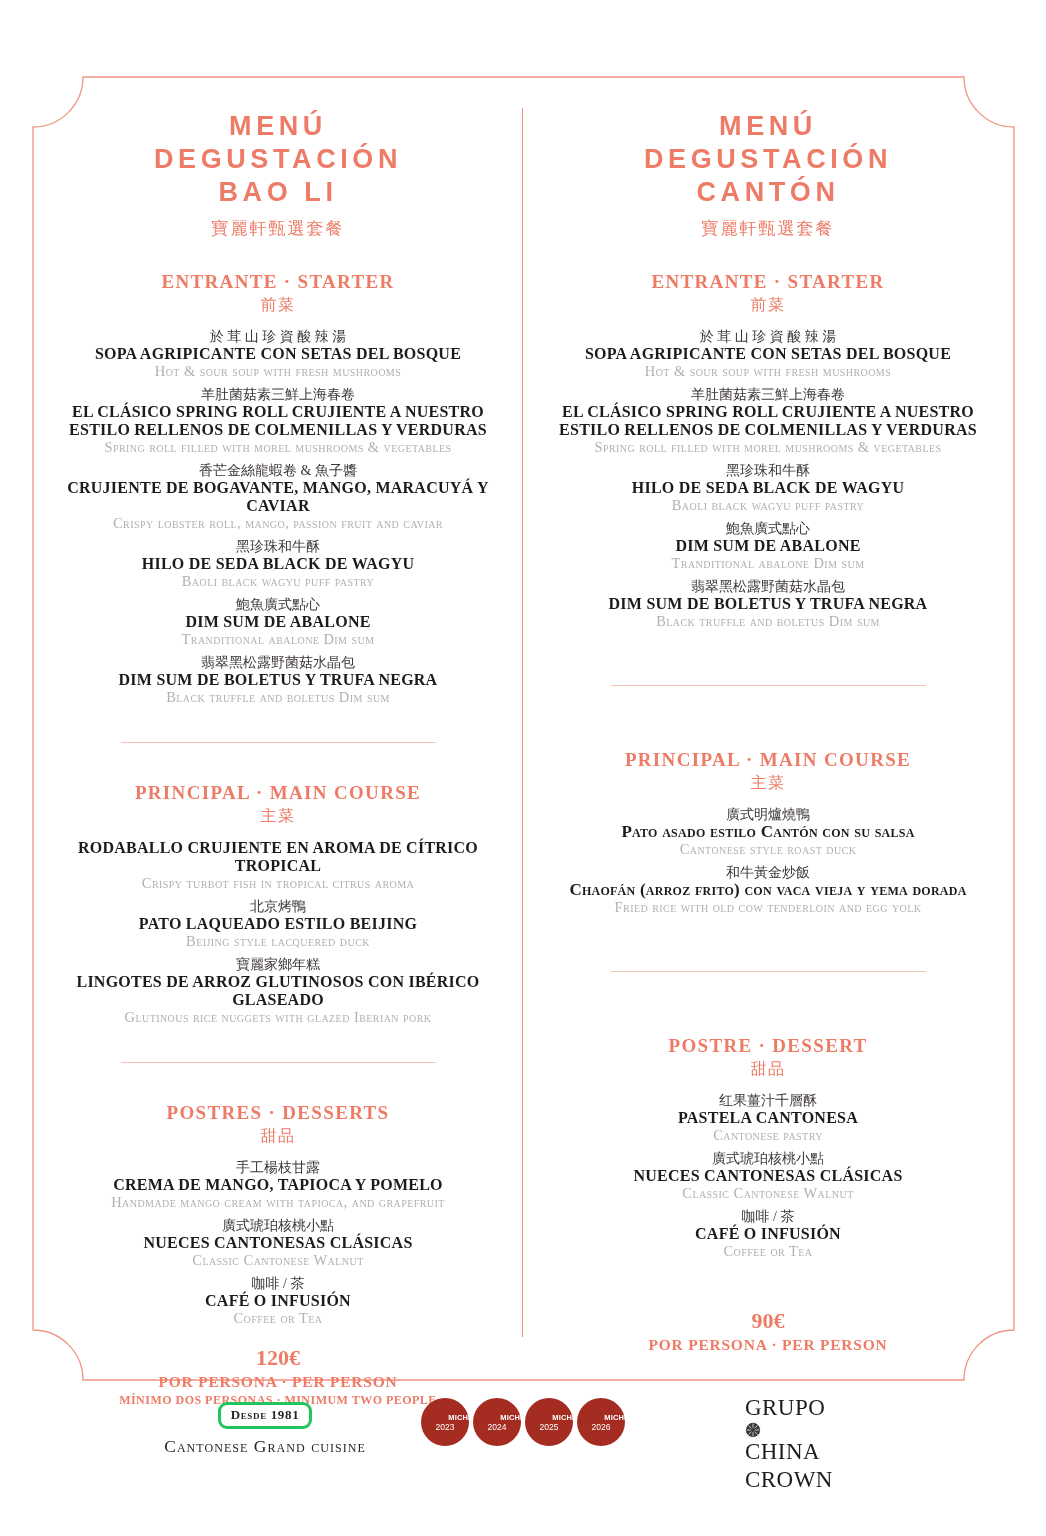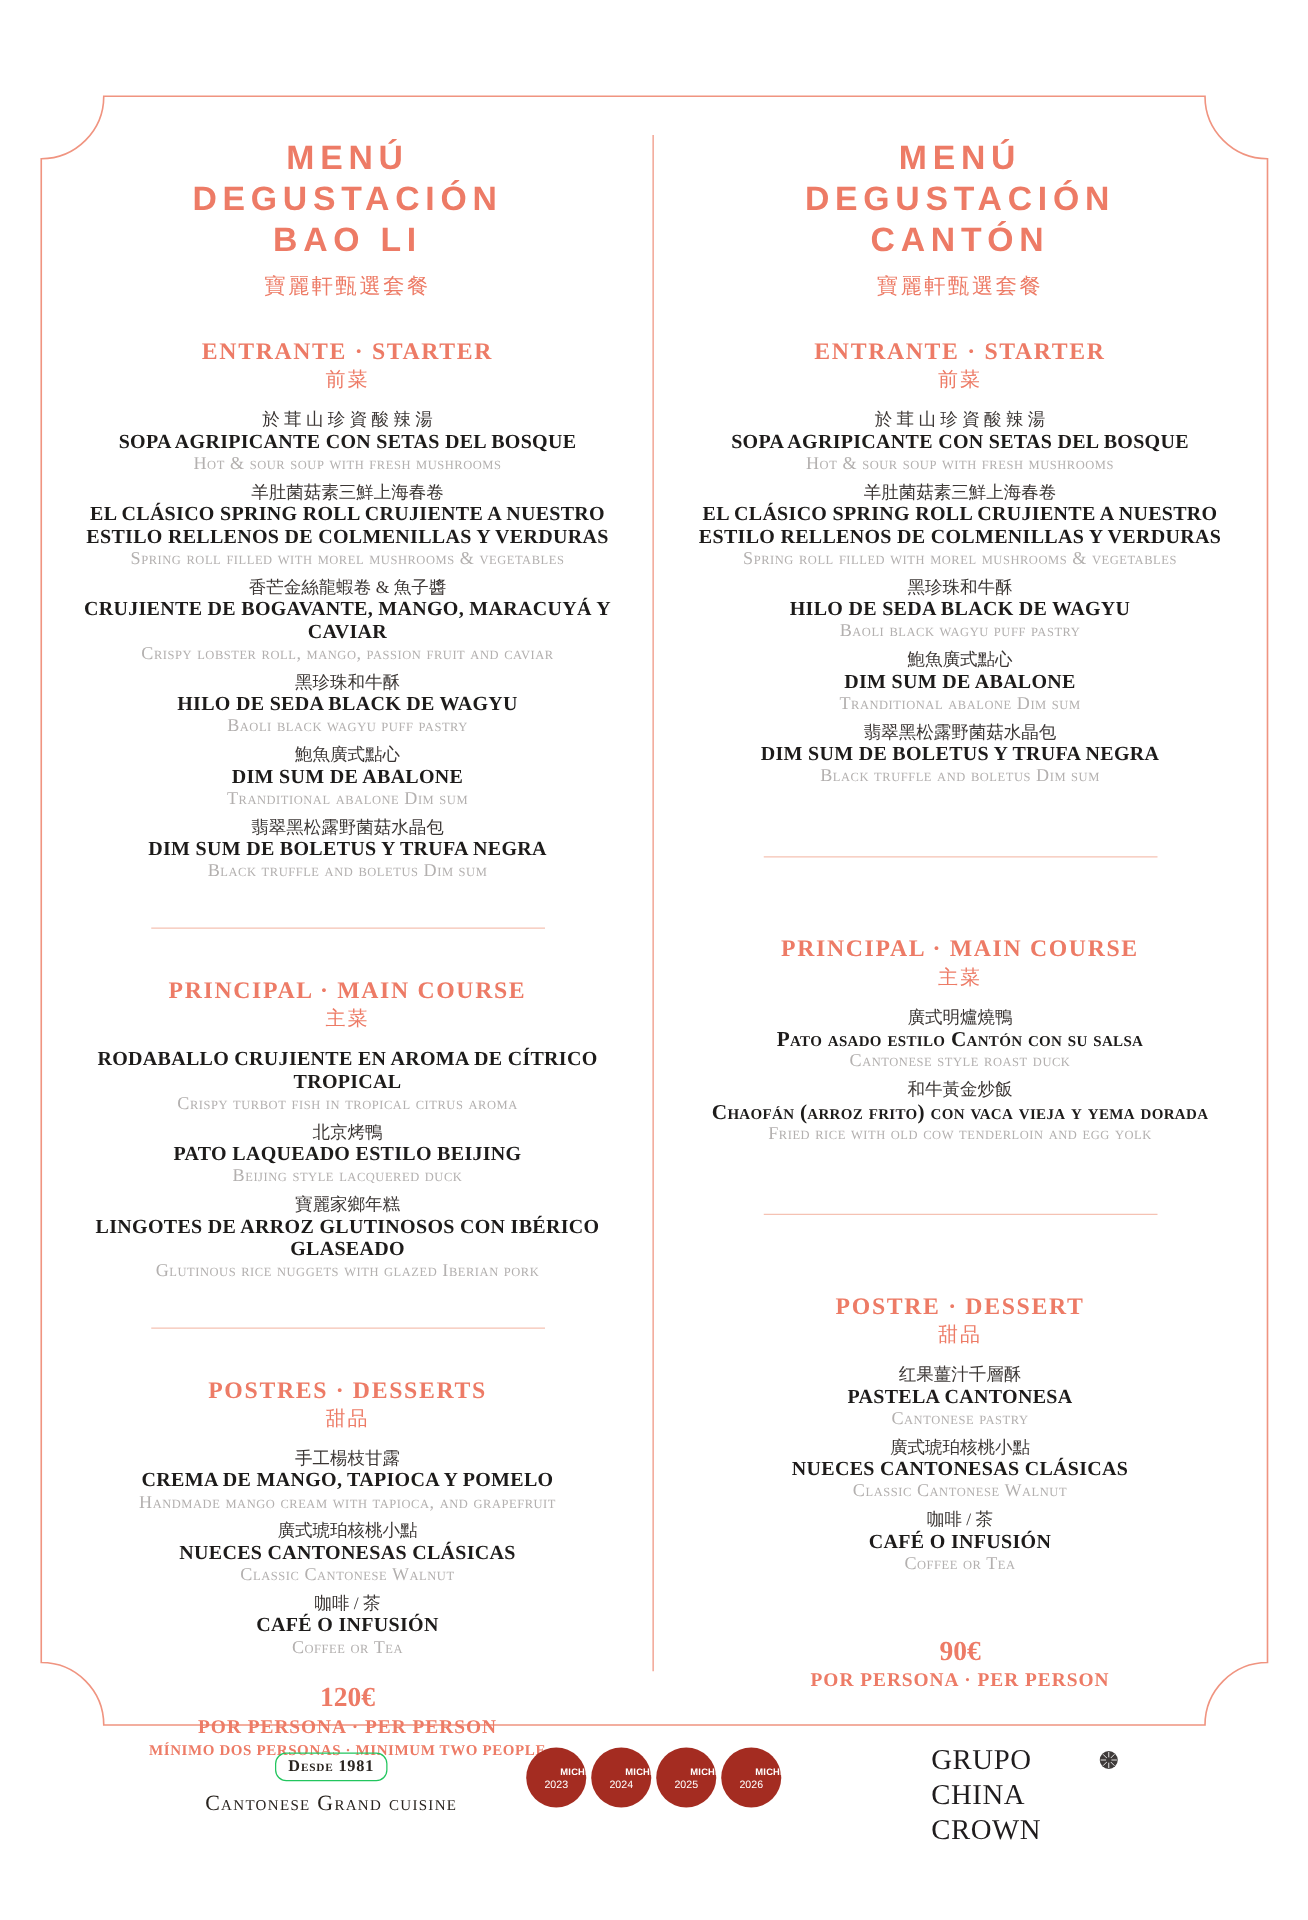--- a/index.html
+++ b/index.html
@@ -37,37 +37,37 @@
   .price{color:#ed7b66;}
   .col-baoli .price{margin-top:18px;}
   .col-canton .price{margin-top:48px;}
   .price-amount{font-size:22px;font-weight:700;line-height:26px;}
   .price-per{font-size:15.5px;font-weight:700;letter-spacing:.05em;line-height:21px;}
   .price-note{font-size:12px;font-weight:700;letter-spacing:.04em;line-height:17px;}
 
   .footer{position:absolute;left:0;top:1386px;width:1046px;height:90px;}
   .footer-left{position:absolute;left:85px;top:16px;width:360px;text-align:center;color:#29241f;}
   .since-badge{
-    display:inline-block;border:1px solid #22c55e;border-radius:9px;
+    display:inline-block;border:3px solid #22c55e;border-radius:9px;
     padding:2px 10px 3px 10px;font-variant:small-caps;font-weight:700;
     font-size:13px;letter-spacing:.05em;
   }
   .tagline{margin-top:7px;font-variant:small-caps;font-size:17.5px;letter-spacing:.06em;}
 
   .footer-badges{position:absolute;left:373px;top:12px;width:300px;display:flex;justify-content:center;gap:4px;}
   .michelin-badge{
     width:48px;height:48px;border-radius:50%;background:#a42c21;color:#ffffff;
     display:flex;flex-direction:column;align-items:center;justify-content:center;
     font-family:"Liberation Sans", sans-serif;
   }
   .michelin-label{font-size:7.5px;font-weight:700;letter-spacing:.02em;line-height:9px;padding-left:44px;}
   .michelin-year{font-size:8.5px;line-height:10px;}
 
   .footer-right{position:absolute;left:745px;top:8px;width:150px;color:#1f1c1d;}
-  .group-row{display:flex;align-items:center;justify-content:space-between;}
+  .group-row{display:flex;align-items:flex-start;justify-content:space-between;flex-direction:column;}
   .group-line{font-size:23px;line-height:28px;letter-spacing:.02em;}
   .crown-logo{width:16px;height:16px;}
 </style>
 </head>
 <body>
 
 <svg class="frame-svg" viewBox="0 0 1046 1536">
   <path d="M 83 77 H 964 A 50 50 0 0 0 1014 127 V 1330 A 50 50 0 0 0 964 1380 H 83 A 50 50 0 0 0 33 1330 V 127 A 50 50 0 0 0 83 77 Z" fill="none" stroke="#f09480" stroke-width="1.3"></path>
 </svg>
 

